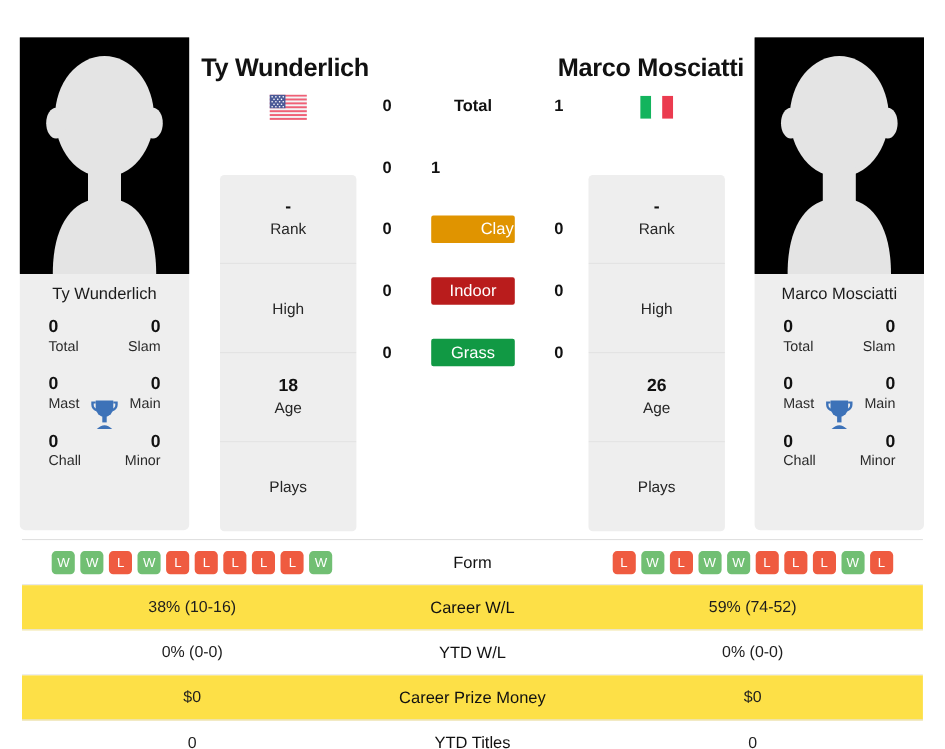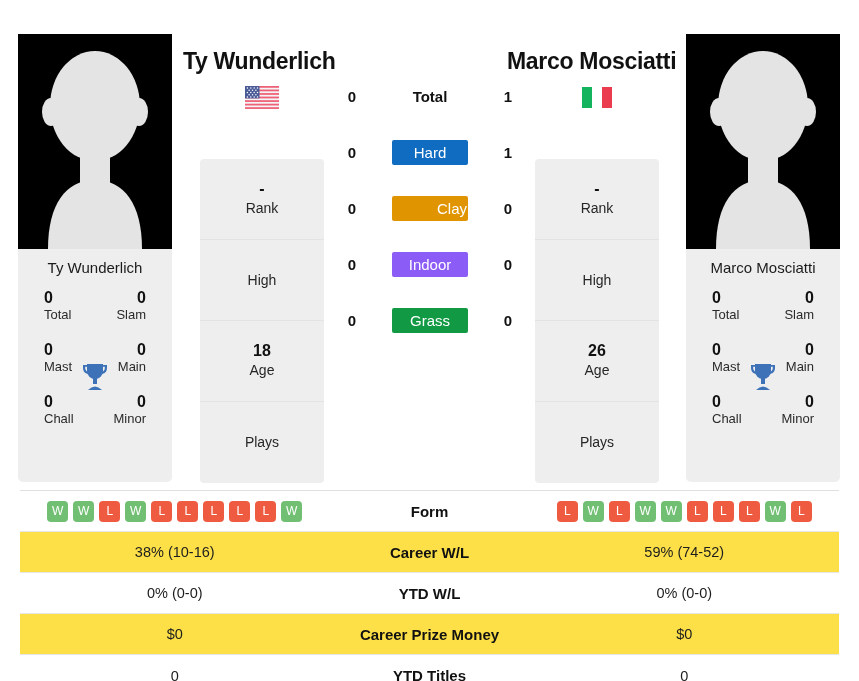--- a/index.html
+++ b/index.html
@@ -210,21 +210,21 @@
     display: flex;
     justify-content: center;
     align-items: center;
     font-size: 14.5px;
     color: #1d1d1d;
   }
   .cell-mid {
     width: 200px;
     text-align: center;
     font-size: 15px;
-    font-weight: bold;
+    font-weight: normal;
     color: #111111;
   }
 
   
   .form-strip {
     display: flex;
     gap: 5px;
     align-items: center;
   }
   .form-badge {
@@ -435,36 +435,33 @@
     <div class="surface-rows" id="surface-rows">
         <div class="surface-row">
           <div class="s-score">0</div>
           <div class="s-mid">
             <span class="s-label-plain">Total</span>
           </div>
           <div class="s-score">1</div>
         </div>
         <div class="surface-row">
           <div class="s-score">0</div>
-          <div class="s-mid">
-            <span class="s-badge" style="background: rgb(15, 108, 192);">Hard</span>
-          </div>
           <div class="s-score">1</div>
         </div>
         <div class="surface-row">
           <div class="s-score">0</div>
           <div class="s-mid">
             <span class="s-badge" style="background: rgb(224, 148, 0); padding-left: 44px;">Clay</span>
           </div>
           <div class="s-score">0</div>
         </div>
         <div class="surface-row">
           <div class="s-score">0</div>
           <div class="s-mid">
-            <span class="s-badge" style="background: #8b5cf6;">Indoor</span>
+            <span class="s-badge" style="background: #b91c1c;">Indoor</span>
           </div>
           <div class="s-score">0</div>
         </div>
         <div class="surface-row">
           <div class="s-score">0</div>
           <div class="s-mid">
             <span class="s-badge" style="background: rgb(17, 153, 68);">Grass</span>
           </div>
           <div class="s-score">0</div>
         </div>

